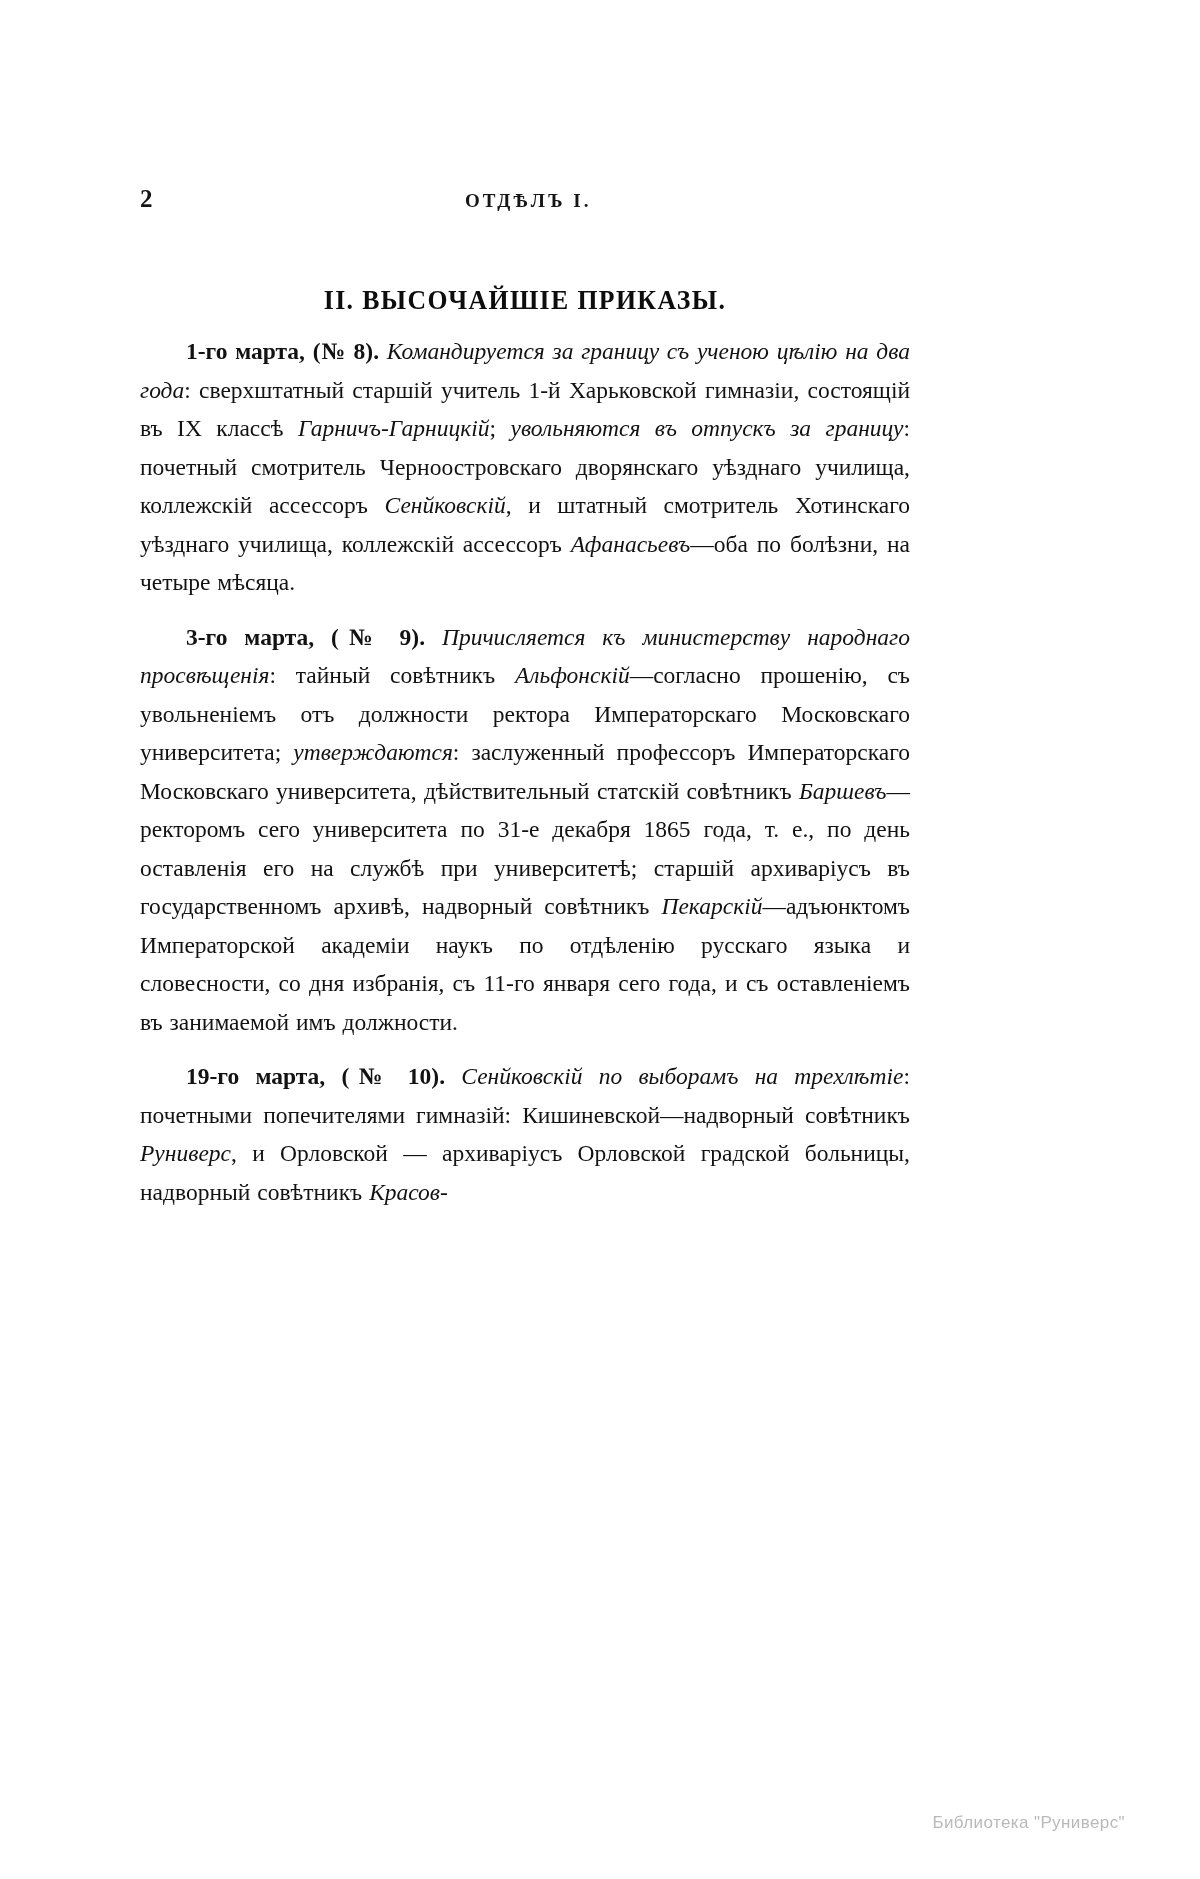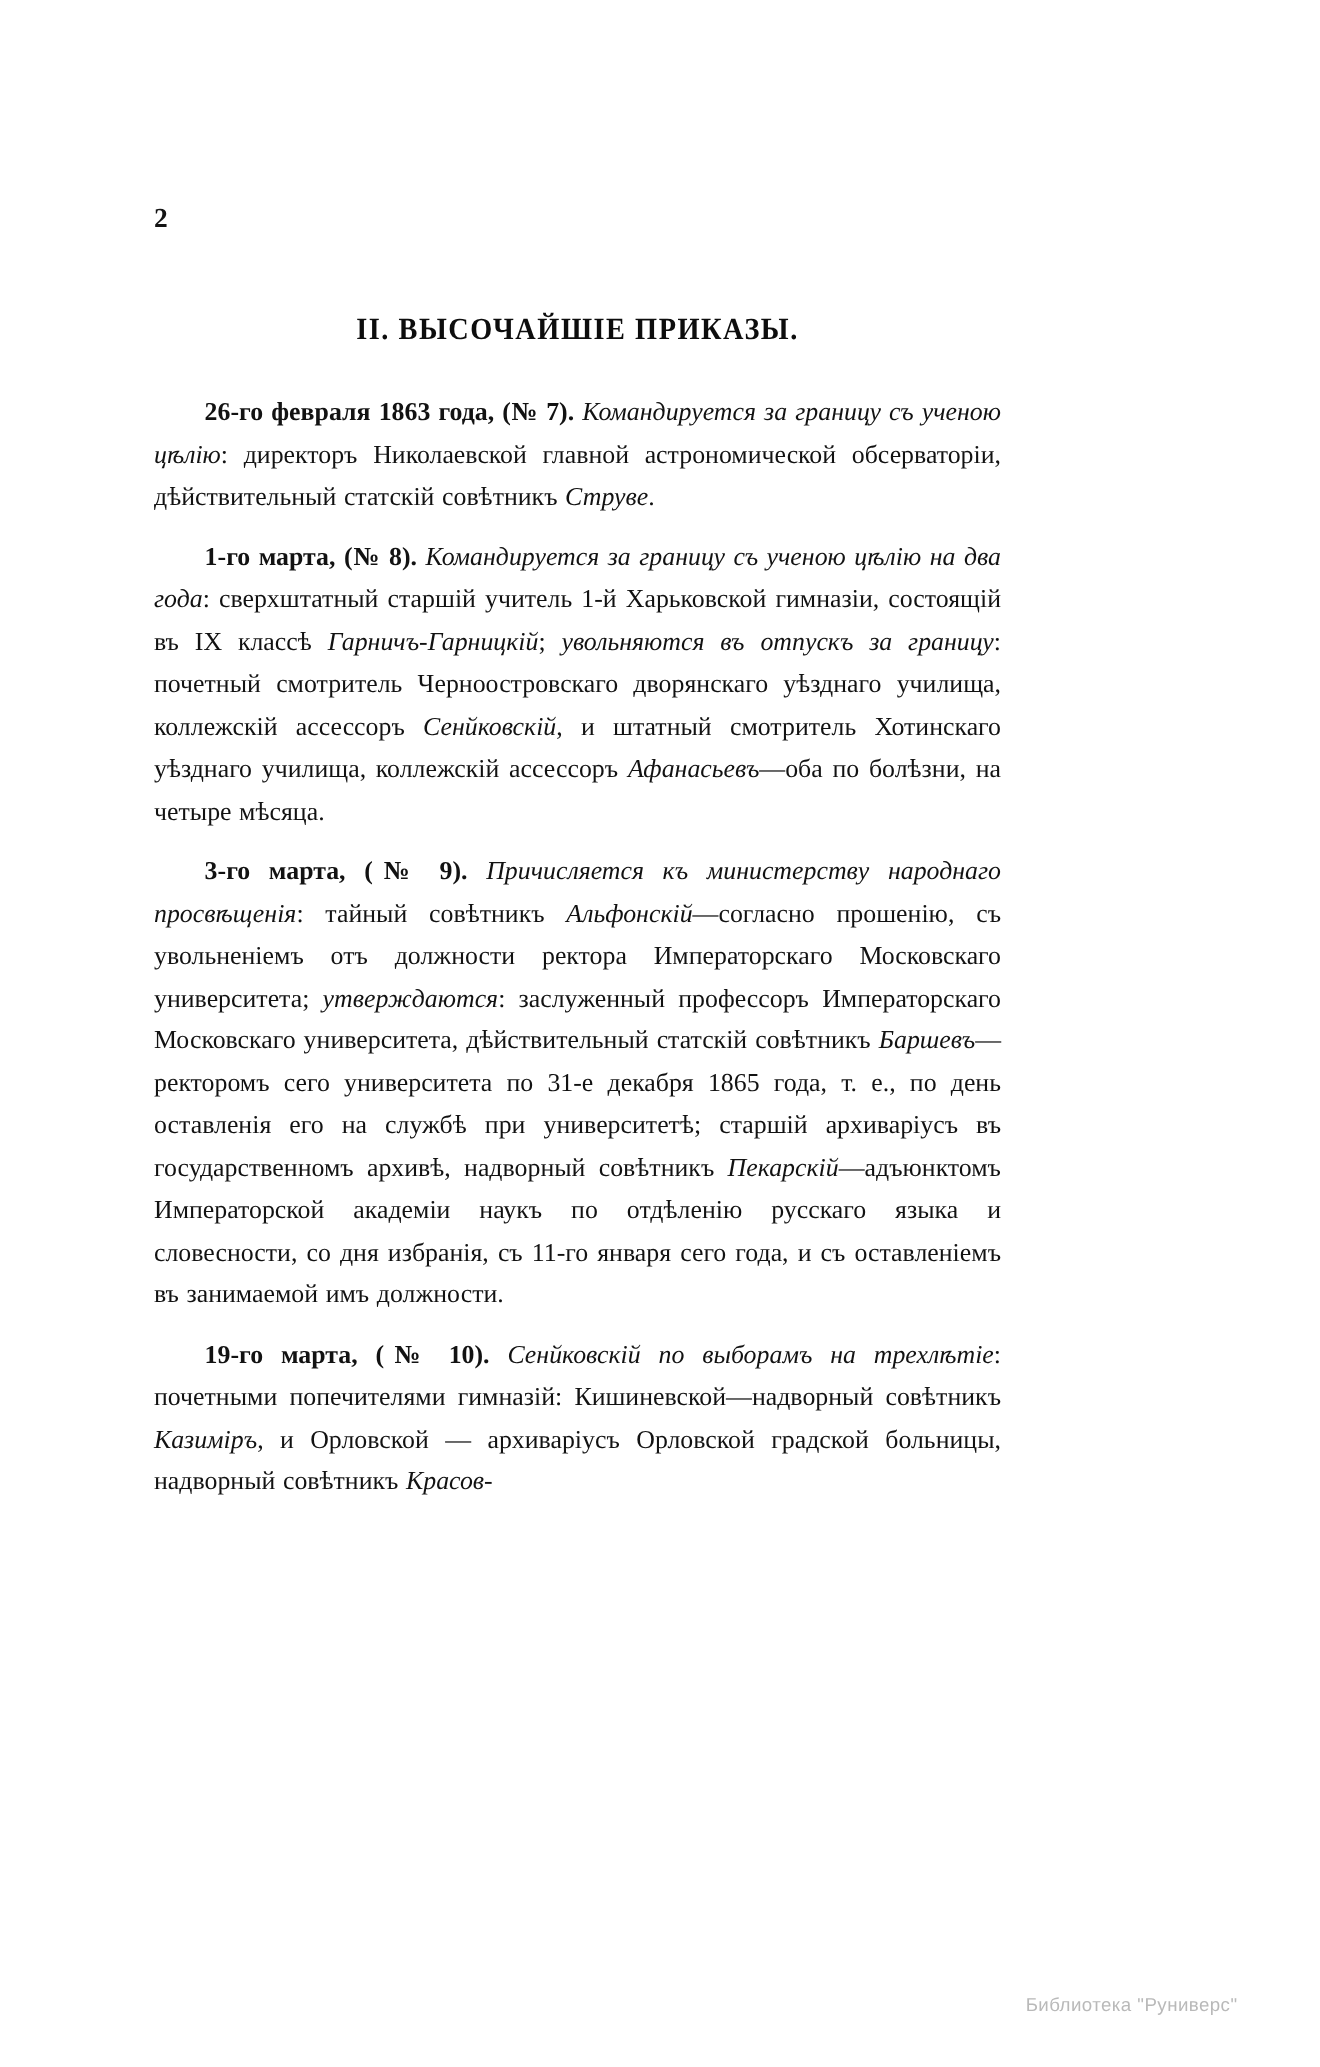--- a/index.html
+++ b/index.html
@@ -88,25 +88,25 @@
   }
 </style>
 </head>
 <body>
 
 <div class="page">
   <div class="content">
 
     <div class="header-row">
       <div class="folio">2</div>
+      <div class="running-head">ОТДѢЛЪ I.</div>
     </div>
 
     <div class="section-title">II. ВЫСОЧАЙШІЕ ПРИКАЗЫ.</div>
 
-    <div class="para first"><b>26-го февраля 1863 года, (№ 7). </b><i>Командируется за границу съ ученою цѣлію</i><span>: директоръ Николаевской главной астрономической обсерваторіи, дѣйствительный статскій совѣтникъ </span><i>Струве</i><span>.</span></div>
     <div class="para"><b>1-го марта, (№ 8). </b><i>Командируется за границу съ ученою цѣлію на два года</i><span>: сверхштатный старшій учитель 1-й Харьковской гимназіи, состоящій въ IX классѣ </span><i>Гарничъ-Гарницкій</i><span>; </span><i>увольняются въ отпускъ за границу</i><span>: почетный смотритель Черноостровскаго дворянскаго уѣзднаго училища, коллежскій ассессоръ </span><i>Сенйковскій</i><span>, и штатный смотритель Хотинскаго уѣзднаго училища, коллежскій ассессоръ </span><i>Афанасьевъ</i><span>—оба по болѣзни, на четыре мѣсяца.</span></div>
     <div class="para"><b>3-го марта, (№ 9). </b><i>Причисляется къ министерству народнаго просвѣщенія</i><span>: тайный совѣтникъ </span><i>Альфонскій</i><span>—согласно прошенію, съ увольненіемъ отъ должности ректора Императорскаго Московскаго университета; </span><i>утверждаются</i><span>: заслуженный профессоръ Императорскаго Московскаго университета, дѣйствительный статскій совѣтникъ </span><i>Баршевъ</i><span>—ректоромъ сего университета по 31-е декабря 1865 года, т. е., по день оставленія его на службѣ при университетѣ; старшій архиваріусъ въ государственномъ архивѣ, надворный совѣтникъ </span><i>Пекарскій</i><span>—адъюнктомъ Императорской академіи наукъ по отдѣленію русскаго языка и словесности, со дня избранія, съ 11-го января сего года, и съ оставленіемъ въ занимаемой имъ должности.</span></div>
-    <div class="para"><b>19-го марта, (№ 10). </b><i>Сенйковскій по выборамъ на трехлѣтіе</i><span>: почетными попечителями гимназій: Кишиневской—надворный совѣтникъ </span><i>Казиміръ</i><span>, и Орловской — архиваріусъ Орловской градской больницы, надворный совѣтникъ </span><i>Красов-</i></div>
+    <div class="para"><b>19-го марта, (№ 10). </b><i>Сенйковскій по выборамъ на трехлѣтіе</i><span>: почетными попечителями гимназій: Кишиневской—надворный совѣтникъ </span><i>Руниверс</i><span>, и Орловской — архиваріусъ Орловской градской больницы, надворный совѣтникъ </span><i>Красов-</i></div>
 
   </div>
 
   <div class="watermark">Библиотека "Руниверс"</div>
 </div>
 
 </body></html>

